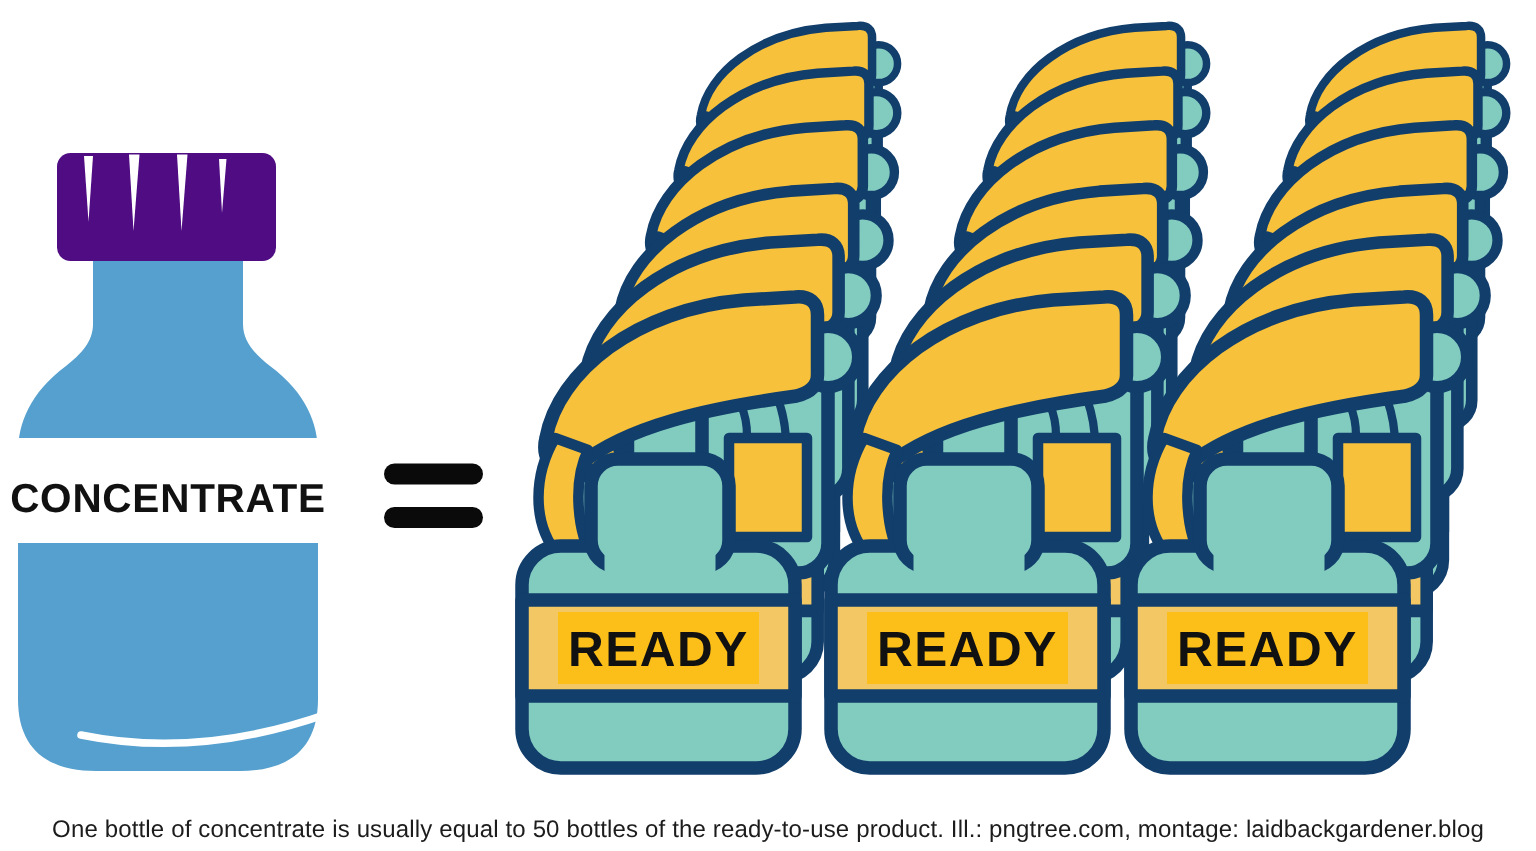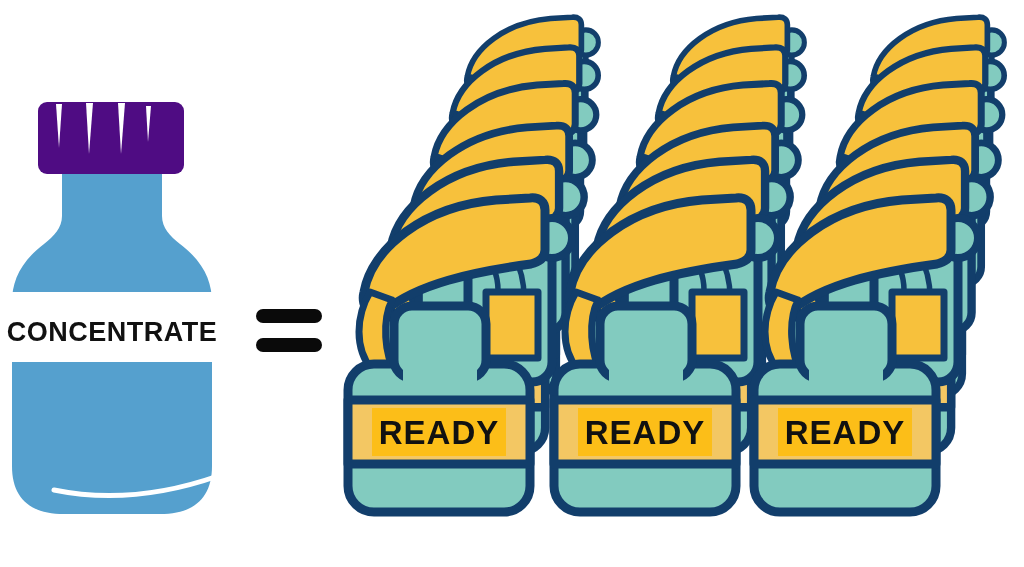--- a/index.html
+++ b/index.html
@@ -108,13 +108,14 @@
       <text class="conc-txt" x="112" y="341" text-anchor="middle">CONCENTRATE</text>
       <path d="M54,490 Q132,506 218,476" stroke="#ffffff" stroke-width="5" fill="none" stroke-linecap="round"></path>
     </g>
 
     <g>
       <rect class="f-black" x="256" y="309" width="66" height="14" rx="7"></rect>
       <rect class="f-black" x="256" y="338" width="66" height="14" rx="7"></rect>
     </g>
   </svg>
 
+  <div class="caption">One bottle of concentrate is usually equal to 50 bottles of the ready-to-use product. Ill.: pngtree.com, montage: laidbackgardener.blog</div>
 </div>
 
 </body></html>

